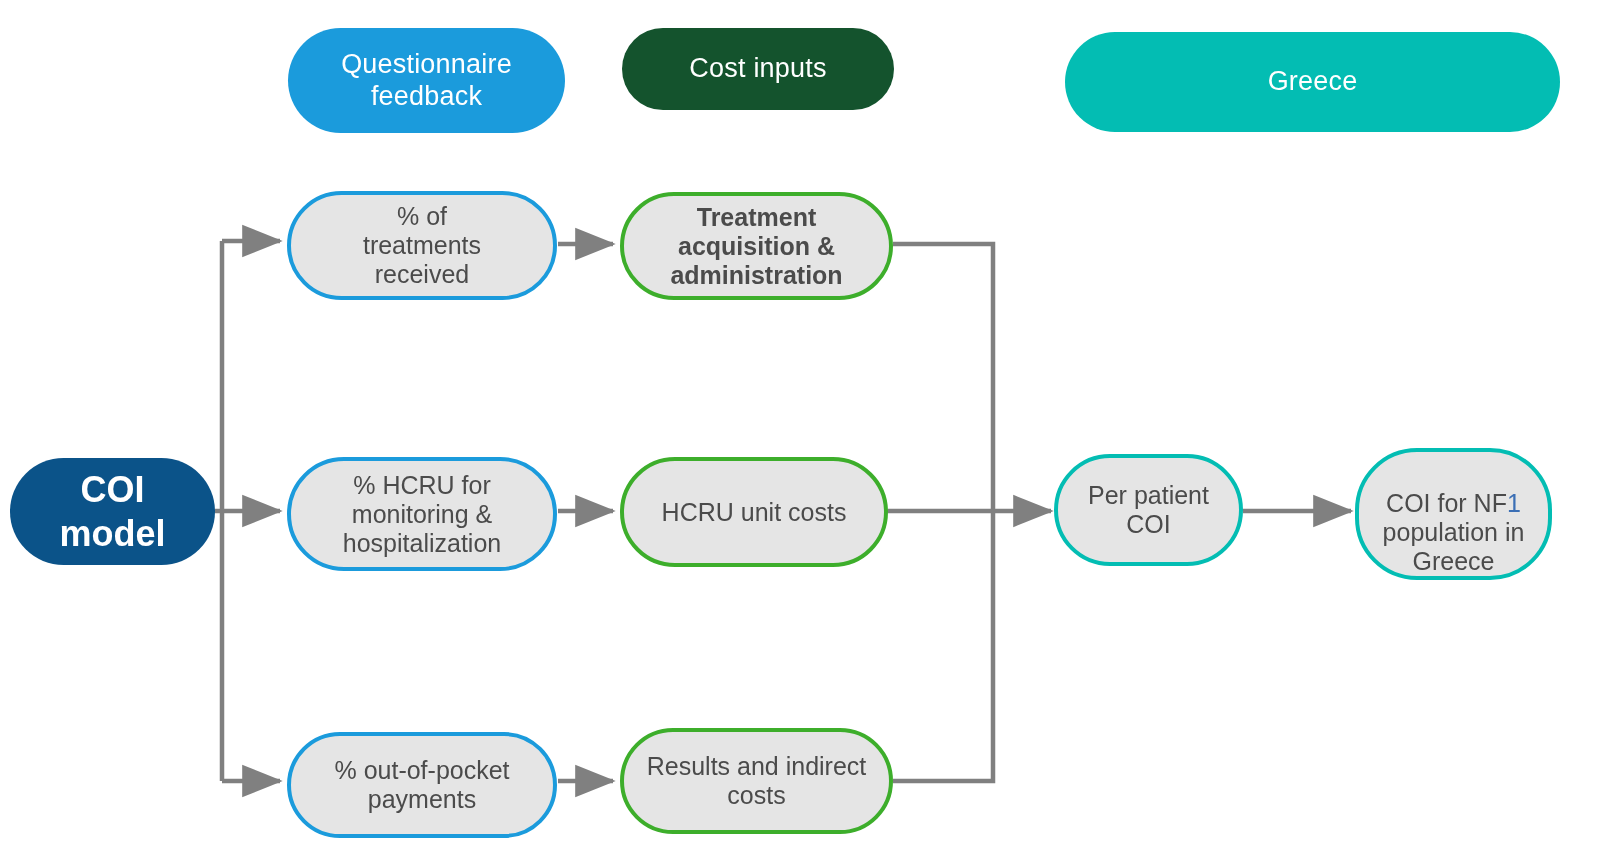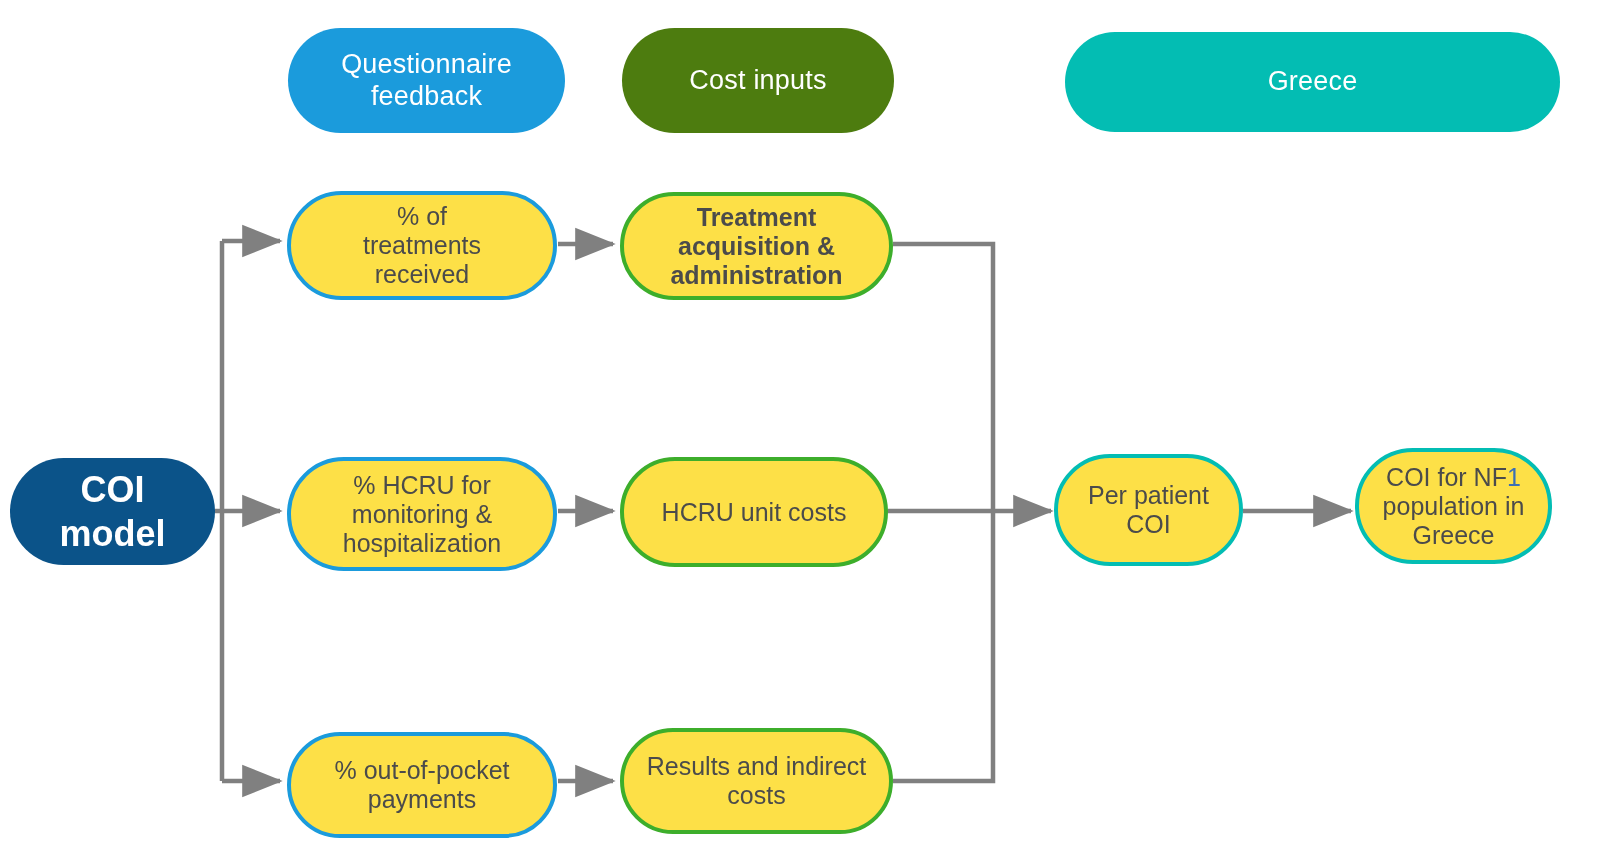--- a/index.html
+++ b/index.html
@@ -47,21 +47,21 @@
   }
 
   
   .node {
     position: absolute;
     display: flex;
     align-items: center;
     justify-content: center;
     text-align: center;
     box-sizing: border-box;
-    background: #fde047;
+    background: #e5e5e5;
     border-style: solid;
     border-width: 4px;
     color: #4b4b4b;
     font-size: 25px;
     line-height: 1.16;
     padding: 0 14px;
   }
   .node.blue   { border-color: #1B9BDC; }
   .node.green  { border-color: #3DAE2B; }
   .node.teal   { border-color: #03BDB3; }
@@ -114,21 +114,21 @@
 
       <path d="M1243,491 L1351,491" marker-end="url(#arrow)"></path>
     </g>
   </svg>
 
   <div class="header-pill" style="left:288px; top:8px; width:277px; height:105px; background:#1B9BDC;">
     <span style="white-space:pre-line;">Questionnaire
 feedback</span>
   </div>
 
-  <div class="header-pill" style="left:622px; top:8px; width:272px; height:105px; background:#4d7c0f;">
+  <div class="header-pill" style="left:622px; top:8px; width:272px; height:82px; background:#14532d;">
     <span style="white-space:pre-line;">Cost inputs</span>
   </div>
 
   <div class="header-pill" style="left:1065px; top:12px; width:495px; height:100px; background:#03BDB3;">
     <span style="white-space:pre-line;">Greece</span>
   </div>
 
   <div class="node navy" style="left:10px; top:438px; width:205px; height:107px; border-radius:54px;">
     <span class="node-label" style="white-space:pre-line;">COI
 model</span>
@@ -163,19 +163,19 @@
 
   <div class="node green" style="left:620px; top:708px; width:273px; height:106px; border-radius:53px;">
     <span class="node-label" style="white-space:pre-line;">Results and indirect
 costs</span>
   </div>
 
   <div class="node teal" style="left:1054px; top:434px; width:189px; height:112px; border-radius:56px;justify-content:center;">
     <span class="node-label" style="white-space:pre-line;">Per patient COI</span>
   </div>
 
-  <div class="node teal" style="left:1355px; top:428px; width:197px; height:116px; border-radius:62px;">
+  <div class="node teal" style="left:1355px; top:428px; width:197px; height:132px; border-radius:62px;align-items:flex-end;">
     <span class="node-label" style="white-space:pre-line;"><span>COI for NF</span><span class="sup-mark">1</span><span>
 population in
 Greece</span></span>
   </div>
 
 </div>
 
 </body></html>

